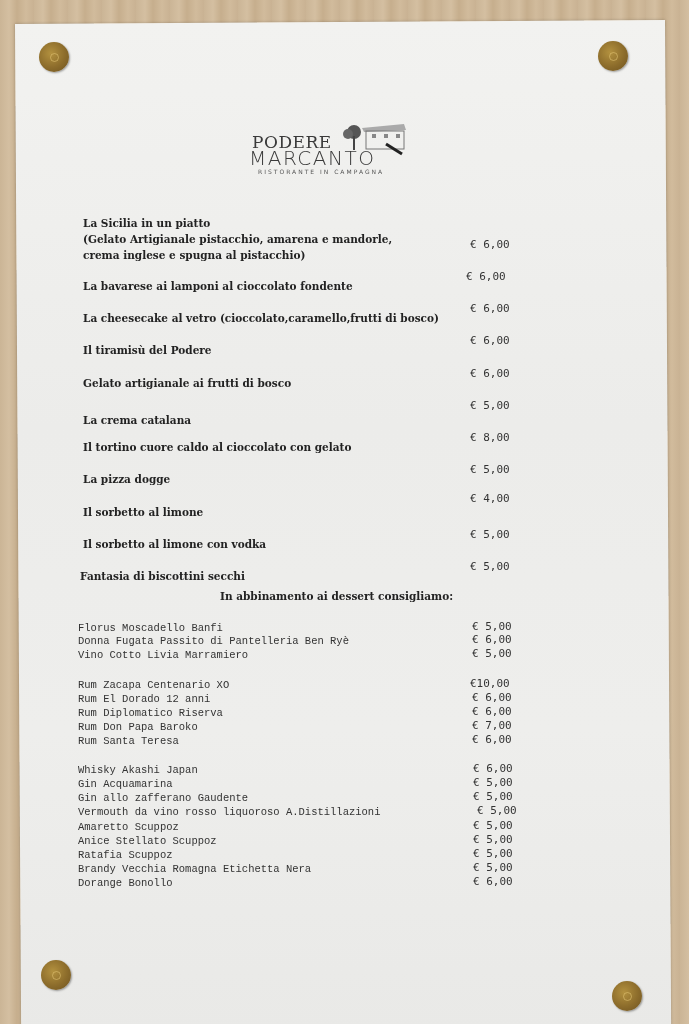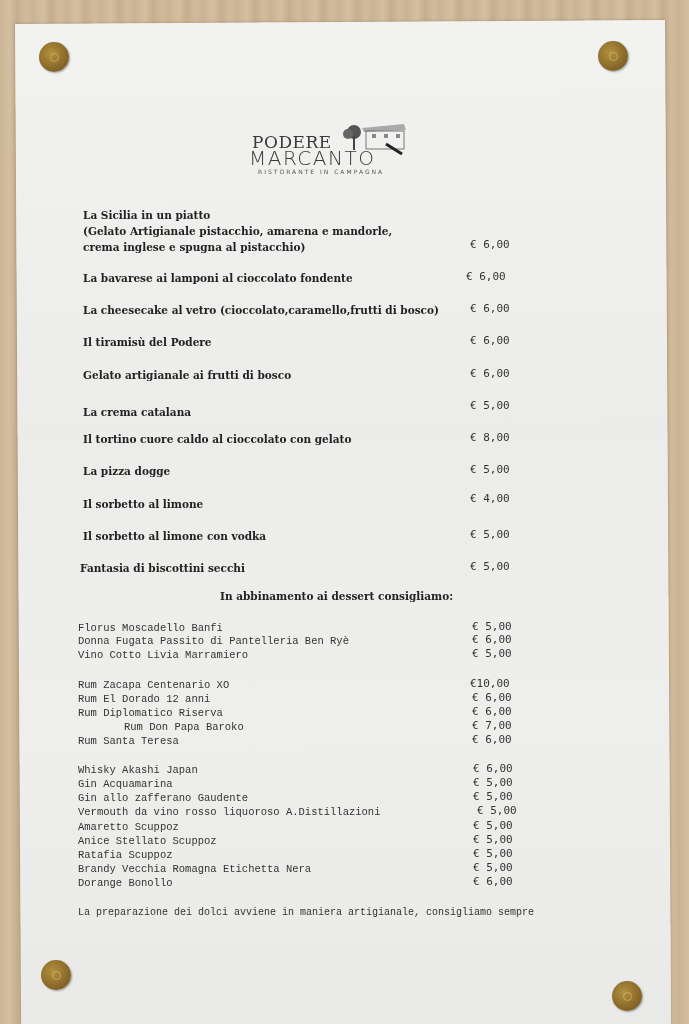--- a/index.html
+++ b/index.html
@@ -33,21 +33,21 @@
     position:absolute; left:11px; top:38px; font-family:"DejaVu Sans", sans-serif;
     font-size:20px; font-weight:200; letter-spacing:1.5px; color:#3a3a3a;
   }
   .logo .sub {
     position:absolute; left:20px; top:60px; font-family:"DejaVu Sans", sans-serif;
     font-size:6px; letter-spacing:2px; color:#555;
   }
   .logo svg { position:absolute; left:104px; top:14px; }
   .bold-item {
     position:absolute; left:83px; font-family:"DejaVu Serif", serif; font-weight:bold;
-    font-size:10.5px; color:#222; line-height:16px; white-space:nowrap;
+    font-size:10.5px; color:#222; line-height:16px; white-space:nowrap;margin-top:8px;
   }
   .price {
     position:absolute; font-family:"DejaVu Sans Mono", monospace;
     font-size:11px; color:#333; white-space:nowrap;
   }
   .section-title {
     position:absolute; left:220px; top:590px; font-weight:bold; font-size:10.5px;
     color:#222; font-family:"DejaVu Serif", serif;
   }
   .drink {
@@ -134,21 +134,21 @@
   <div class="price" style="left:472px;top:647px;">€ 5,00</div>
 </div>
 
 <div>
   <div class="drink" style="top:678px;">Rum Zacapa Centenario XO</div>
   <div class="price" style="left:470px;top:677px;">€10,00</div>
   <div class="drink" style="top:692px;">Rum El Dorado 12 anni</div>
   <div class="price" style="left:472px;top:691px;">€ 6,00</div>
   <div class="drink" style="top:706px;">Rum Diplomatico Riserva</div>
   <div class="price" style="left:472px;top:705px;">€ 6,00</div>
-  <div class="drink" style="top:720px;margin-left:46px;">Rum Don Papa Baroko</div>
+  <div class="drink" style="top:720px;">Rum Don Papa Baroko</div>
   <div class="price" style="left:472px;top:719px;">€ 7,00</div>
   <div class="drink" style="top:734px;">Rum Santa Teresa</div>
   <div class="price" style="left:472px;top:733px;">€ 6,00</div>
 </div>
 
 <div>
   <div class="drink" style="top:763px;">Whisky Akashi Japan</div>
   <div class="price" style="left:473px;top:762px;">€ 6,00</div>
   <div class="drink" style="top:777px;">Gin Acquamarina</div>
   <div class="price" style="left:473px;top:776px;">€ 5,00</div>
@@ -162,14 +162,13 @@
   <div class="price" style="left:473px;top:833px;">€ 5,00</div>
   <div class="drink" style="top:848px;">Ratafia Scuppoz</div>
   <div class="price" style="left:473px;top:847px;">€ 5,00</div>
   <div class="drink" style="top:862px;">Brandy Vecchia Romagna Etichetta Nera</div>
   <div class="price" style="left:473px;top:861px;">€ 5,00</div>
   <div class="drink" style="top:876px;">Dorange Bonollo</div>
   <div class="price" style="left:473px;top:875px;">€ 6,00</div>
 </div>
 
 <div class="note">
-  <div>La preparazione  dei dolci avviene  in maniera artigianale, consigliamo sempre</div>
 </div>
 
 </body></html>

